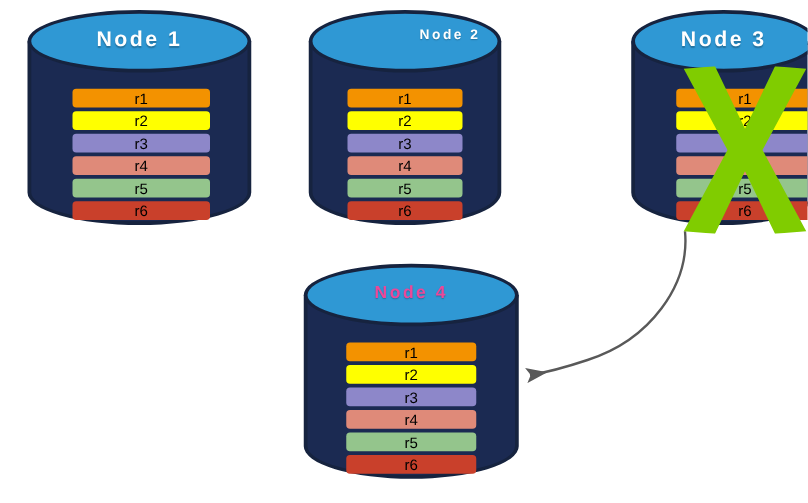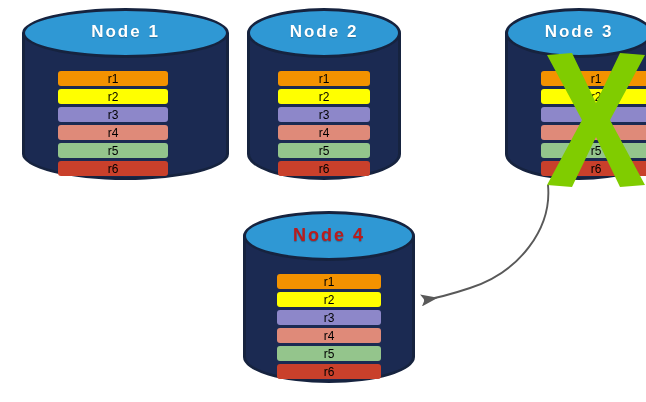--- a/index.html
+++ b/index.html
@@ -91,37 +91,37 @@
     height: 402px;
     z-index: 8;
     pointer-events: none;
   }
 </style>
 </head>
 <body>
 
 <div id="canvas">
 
-  <div class="node" style="left: 22px; top: 8px; width: 179px; height: 172px; padding-left: 28px;">
+  <div class="node" style="left: 22px; top: 8px; width: 179px; height: 172px;">
       <div class="node-body" style="top: 25px; height: 147px; background: rgb(27, 42, 82); border-color: rgb(22, 35, 63);"></div>
       <div class="node-top" style="top: 0px; height: 50px; background: rgb(47, 152, 212); border-color: rgb(22, 35, 63);"></div>
       <div class="node-title" style="top: 14px; font-size: 17px; color: rgb(255, 255, 255);">Node 1</div>
       <div class="rows" style="left: 36px; right: 36px; width: 110px; top: 63px;">
         <div class="row" style="background: rgb(243, 146, 0); height: 15px; margin-bottom: 3px; font-size: 12px;">r1</div>
         <div class="row" style="background: rgb(255, 255, 0); height: 15px; margin-bottom: 3px; font-size: 12px;">r2</div>
         <div class="row" style="background: rgb(141, 135, 201); height: 15px; margin-bottom: 3px; font-size: 12px;">r3</div>
         <div class="row" style="background: rgb(223, 138, 121); height: 15px; margin-bottom: 3px; font-size: 12px;">r4</div>
         <div class="row" style="background: rgb(148, 197, 140); height: 15px; margin-bottom: 3px; font-size: 12px;">r5</div>
         <div class="row" style="background: rgb(201, 64, 43); height: 15px; margin-bottom: 3px; font-size: 12px;">r6</div>
       </div>
     </div>
     <div class="node" style="left: 247px; top: 8px; width: 154px; height: 172px;">
       <div class="node-body" style="top: 25px; height: 147px; background: rgb(27, 42, 82); border-color: rgb(22, 35, 63);"></div>
       <div class="node-top" style="top: 0px; height: 50px; background: rgb(47, 152, 212); border-color: rgb(22, 35, 63);"></div>
-      <div class="node-title" style="top: 14px; font-size: 17px; color: rgb(255, 255, 255);">Node 2</div>
+      <div class="node-title" style="top: 14px; font-size: 11px; color: rgb(255, 255, 255); margin-left: 36px;">Node 2</div>
       <div class="rows" style="left: 31px; right: 31px; width: 92px; top: 63px;">
         <div class="row" style="background: rgb(243, 146, 0); height: 15px; margin-bottom: 3px; font-size: 12px;">r1</div>
         <div class="row" style="background: rgb(255, 255, 0); height: 15px; margin-bottom: 3px; font-size: 12px;">r2</div>
         <div class="row" style="background: rgb(141, 135, 201); height: 15px; margin-bottom: 3px; font-size: 12px;">r3</div>
         <div class="row" style="background: rgb(223, 138, 121); height: 15px; margin-bottom: 3px; font-size: 12px;">r4</div>
         <div class="row" style="background: rgb(148, 197, 140); height: 15px; margin-bottom: 3px; font-size: 12px;">r5</div>
         <div class="row" style="background: rgb(201, 64, 43); height: 15px; margin-bottom: 3px; font-size: 12px;">r6</div>
       </div>
     </div>
     <div class="node" style="left: 457px; top: 8px; width: 148px; height: 172px; margin-left: 48px;">
@@ -136,21 +136,21 @@
         <div class="row" style="background: rgb(148, 197, 140); height: 15px; margin-bottom: 3px; font-size: 12px;">r5</div>
         <div class="row" style="background: rgb(201, 64, 43); height: 15px; margin-bottom: 3px; font-size: 12px;">r6</div>
       </div>
       <svg class="fail-x" viewBox="0 0 104 134" width="104" height="134" style="left: 39px; top: 45px;">
         <path d="M3,2 L28,0 L52,50 L76,0 L101,2 L66,67 L101,132 L76,134 L52,84 L28,134 L3,132 L38,67 Z" fill="#80cc00"></path>
       </svg>
     </div>
     <div class="node" style="left: 243px; top: 211px; width: 172px; height: 172px;">
       <div class="node-body" style="top: 25px; height: 147px; background: rgb(27, 42, 82); border-color: rgb(22, 35, 63);"></div>
       <div class="node-top" style="top: 0px; height: 50px; background: rgb(47, 152, 212); border-color: rgb(22, 35, 63);"></div>
-      <div class="node-title" style="top: 14px; font-size: 18px; color: #b91c1c;">Node 4</div>
+      <div class="node-title" style="top: 14px; font-size: 14px; color: #ec4899;">Node 4</div>
       <div class="rows" style="left: 34px; right: 34px; width: 104px; top: 63px;">
         <div class="row" style="background: rgb(243, 146, 0); height: 15px; margin-bottom: 3px; font-size: 12px;">r1</div>
         <div class="row" style="background: rgb(255, 255, 0); height: 15px; margin-bottom: 3px; font-size: 12px;">r2</div>
         <div class="row" style="background: rgb(141, 135, 201); height: 15px; margin-bottom: 3px; font-size: 12px;">r3</div>
         <div class="row" style="background: rgb(223, 138, 121); height: 15px; margin-bottom: 3px; font-size: 12px;">r4</div>
         <div class="row" style="background: rgb(148, 197, 140); height: 15px; margin-bottom: 3px; font-size: 12px;">r5</div>
         <div class="row" style="background: rgb(201, 64, 43); height: 15px; margin-bottom: 3px; font-size: 12px;">r6</div>
       </div>
     </div>
     <svg id="arrow-layer" viewBox="0 0 646 402" width="646" height="402" aria-hidden="true">

